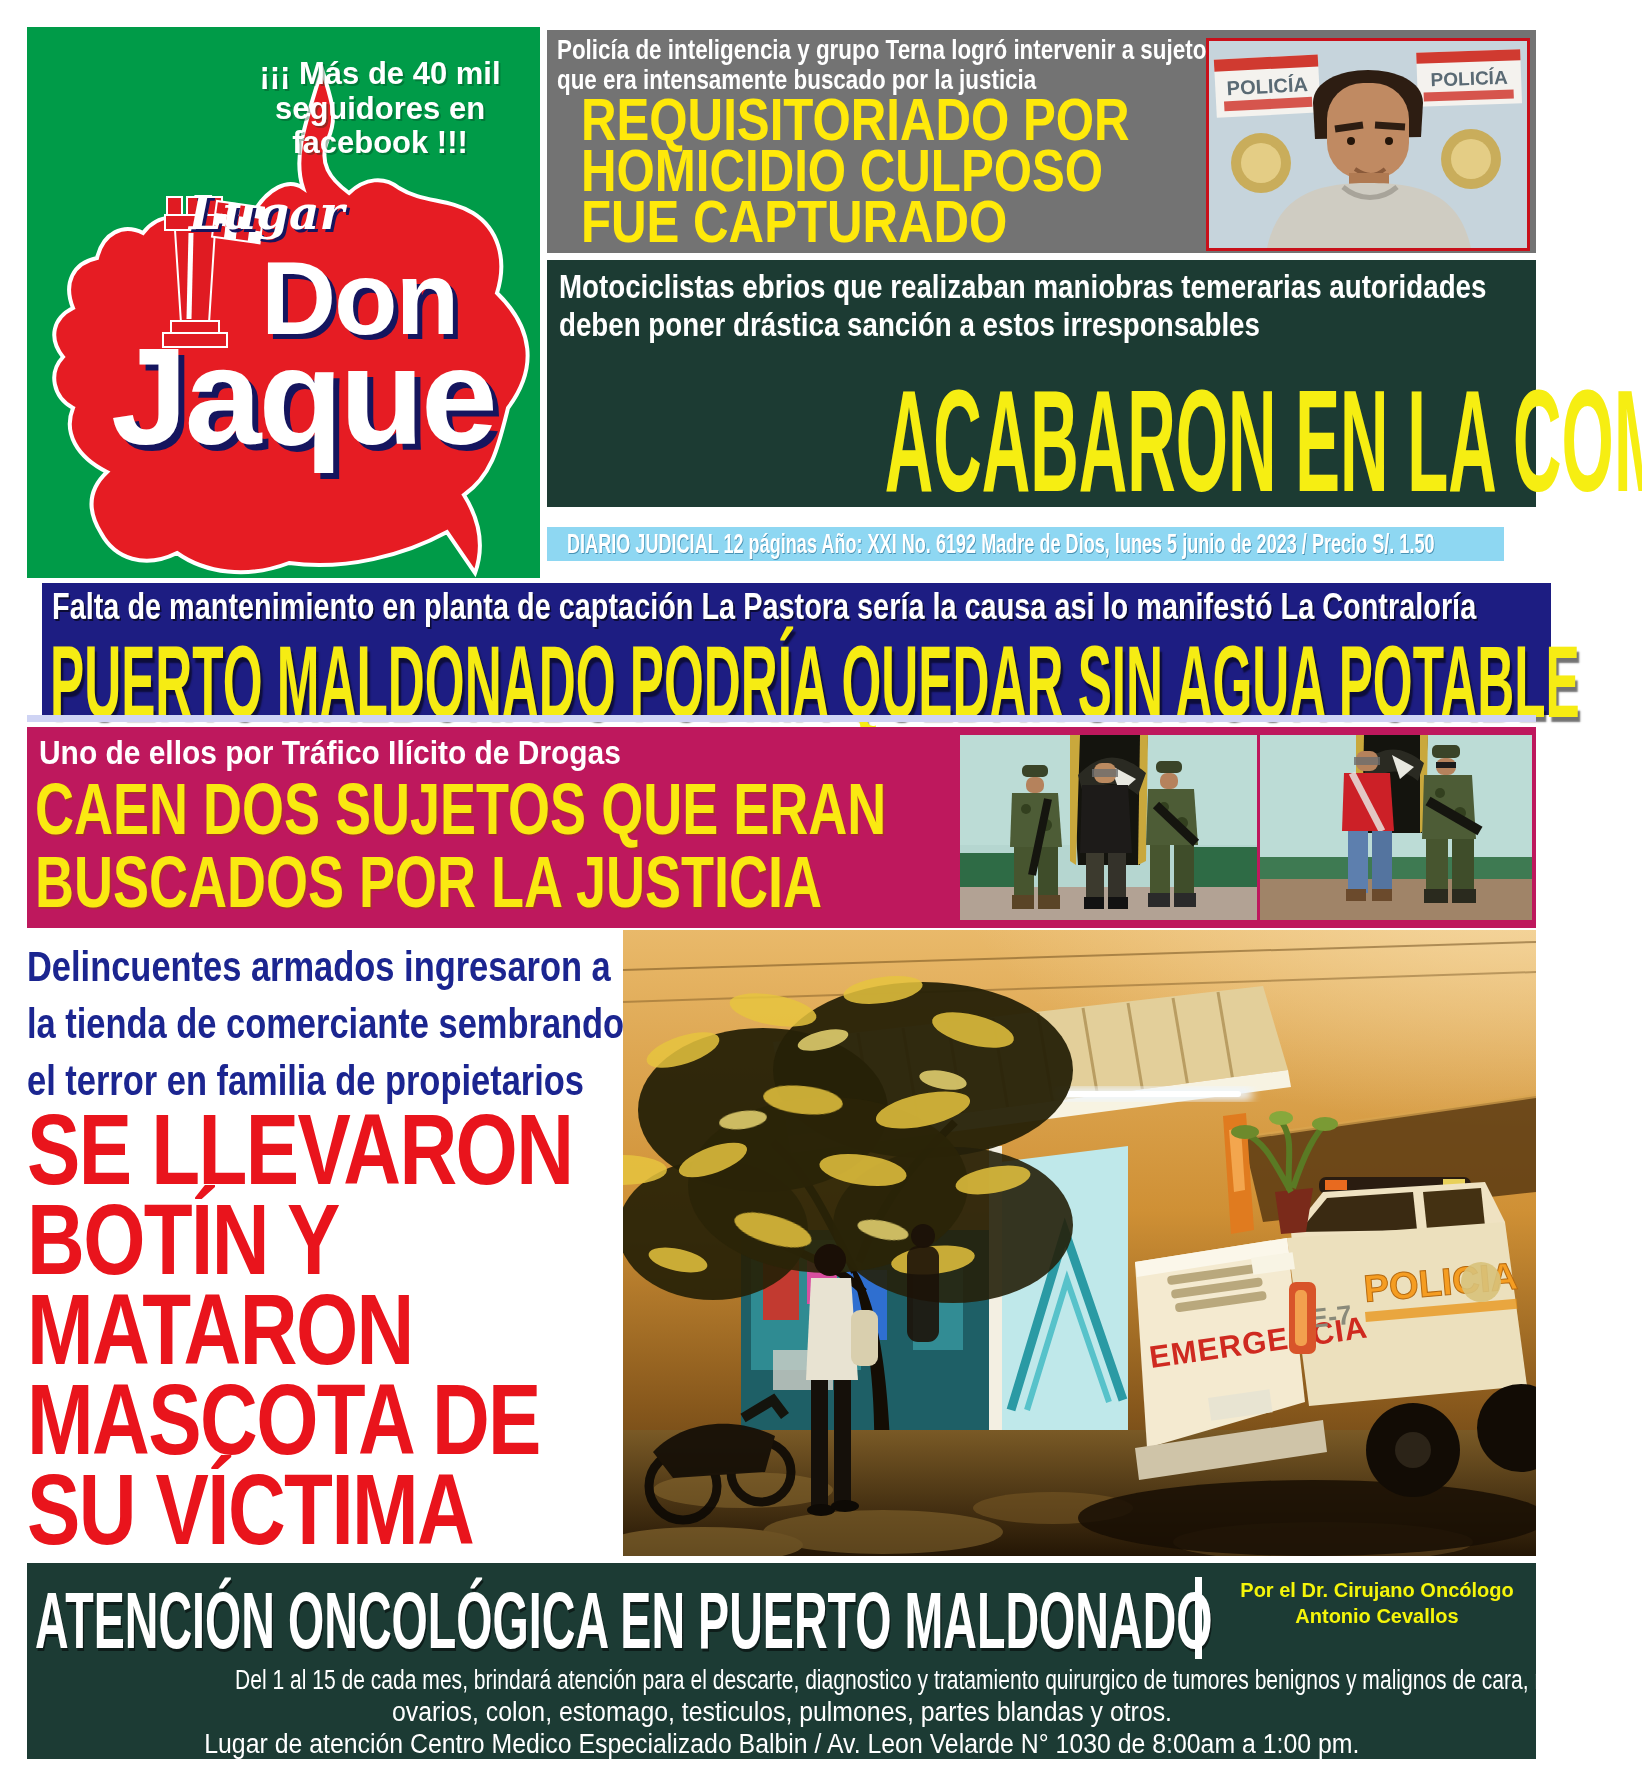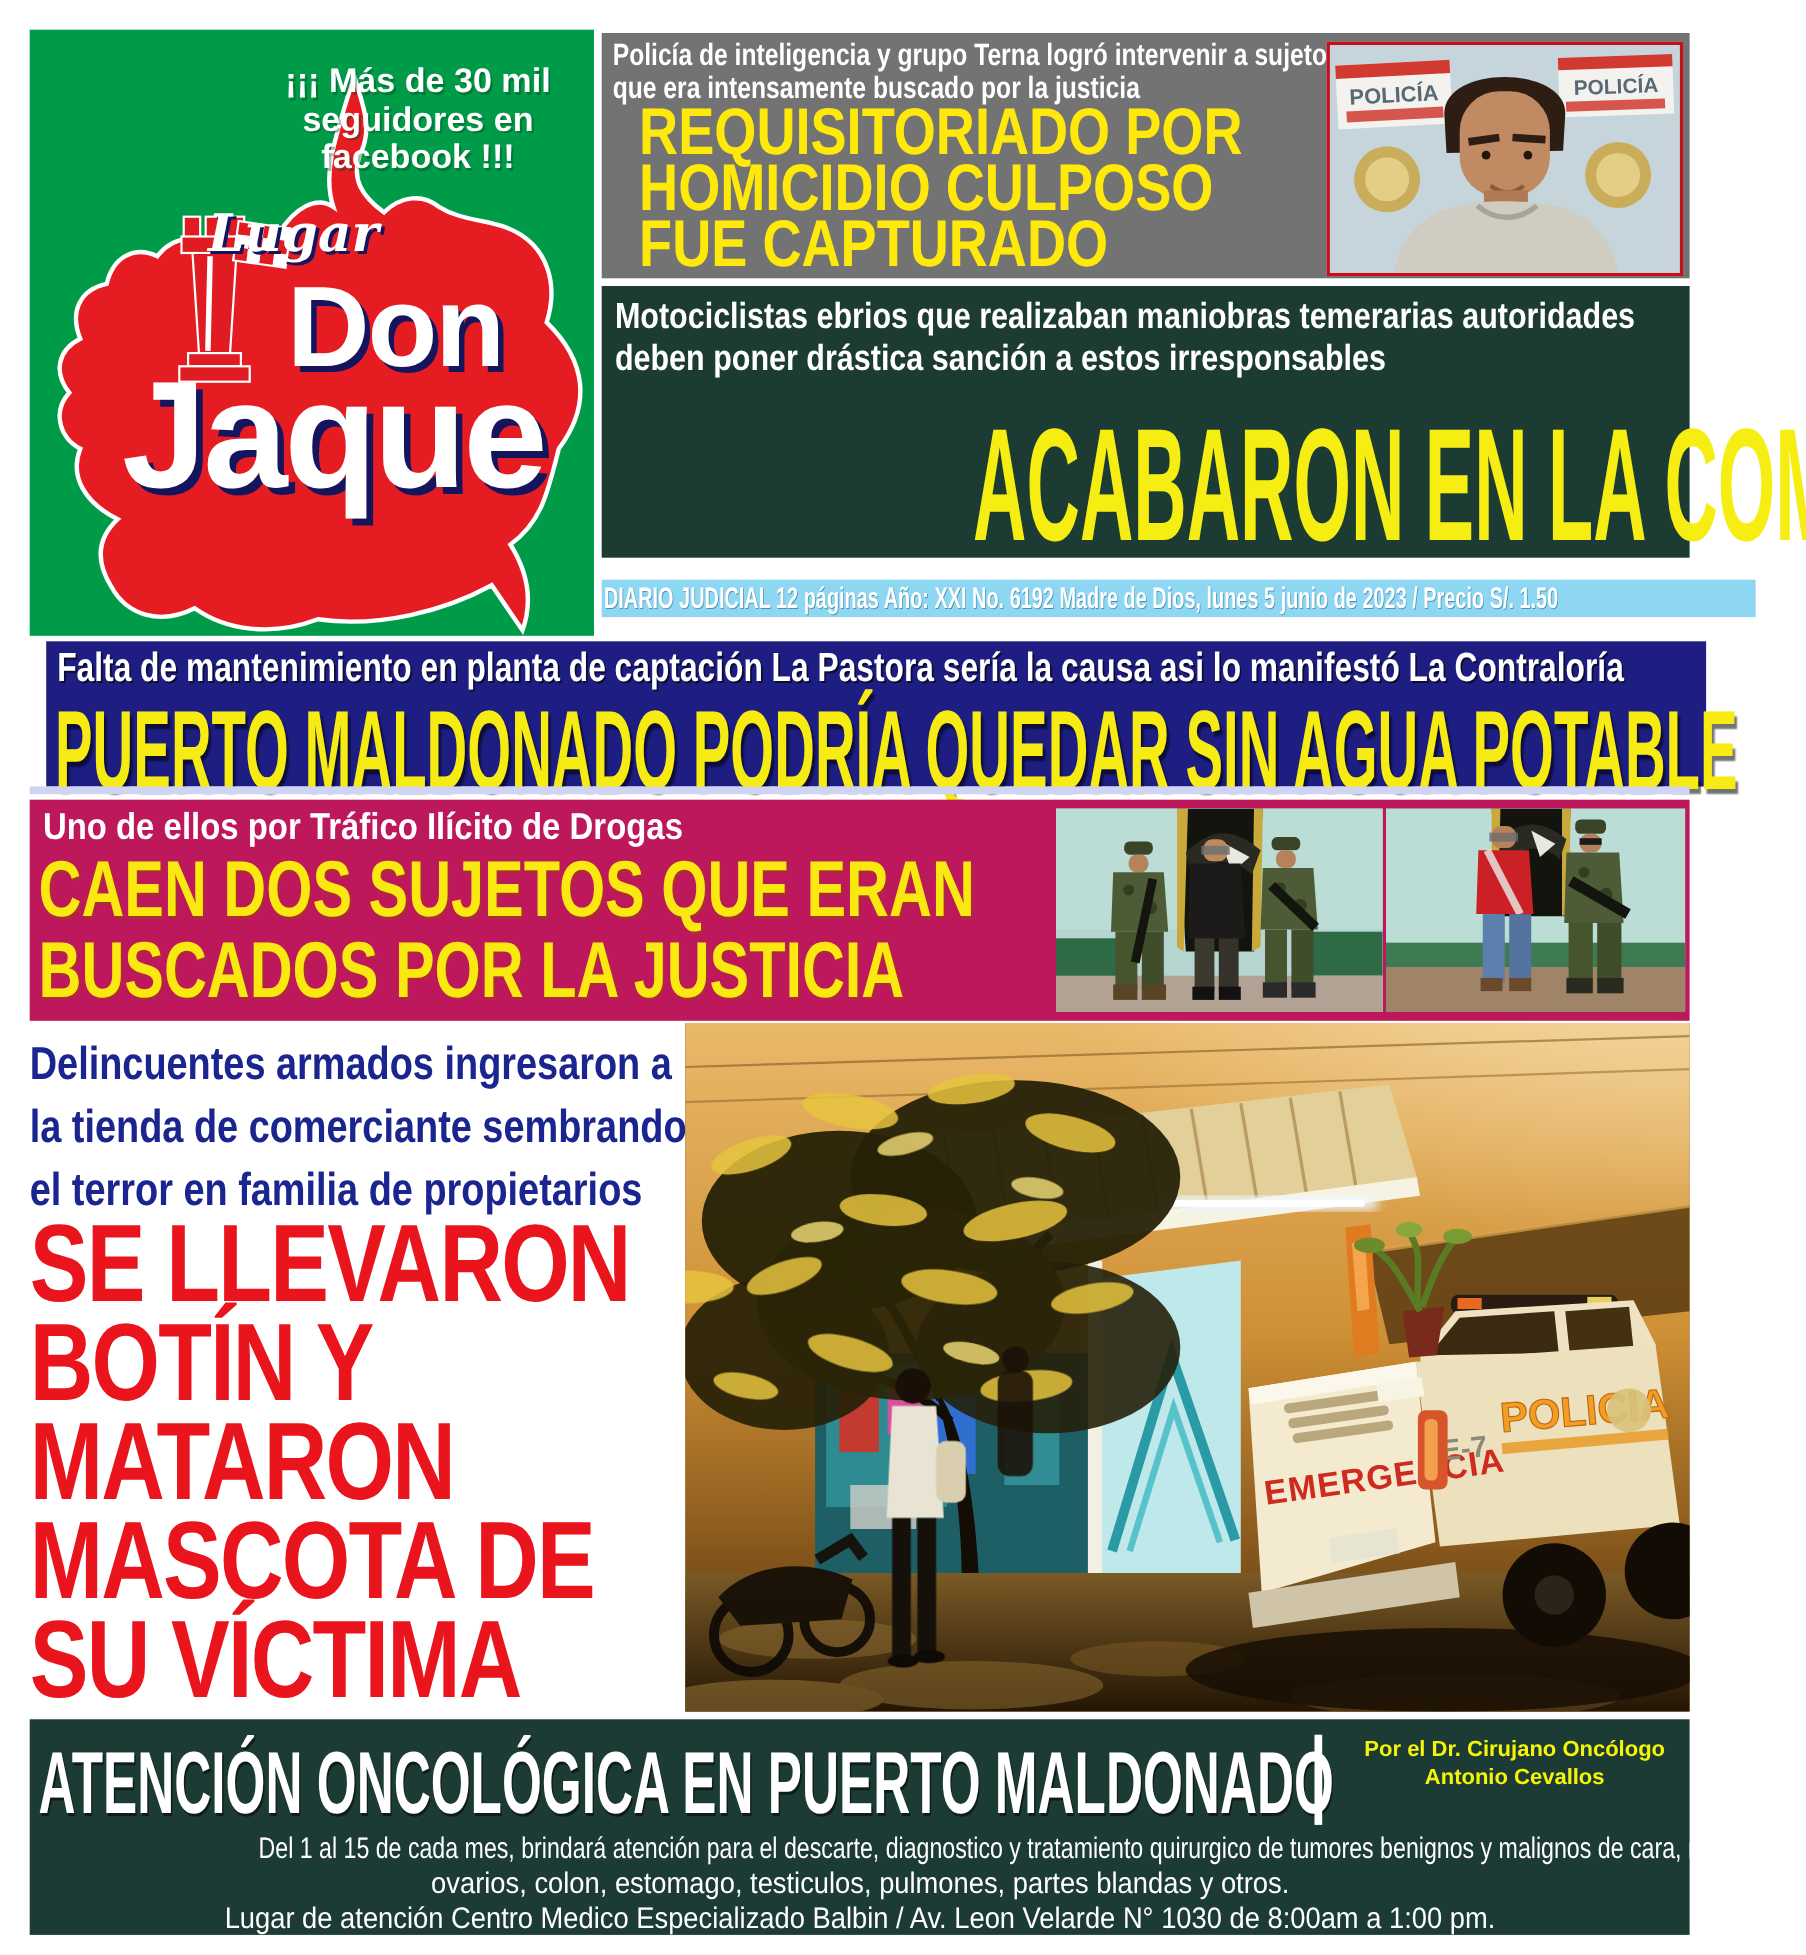--- a/index.html
+++ b/index.html
@@ -27,22 +27,22 @@
   #capturado-photo{right:6px;top:8px;width:318px;height:207px;border:3px solid #c8101a;background:#cfd9de;}
 
   
   #comisaria{left:547px;top:260px;width:989px;height:247px;background:#1c3b33;}
   #comisaria .kicker{left:12px;top:8px;color:#ffffff;font-weight:bold;font-size:33px;line-height:1.16;}
   #comisaria .hl{left:0;bottom:4px;width:100%;text-align:center;color:#f6ee12;font-weight:bold;
                  font-size:112px;line-height:.85;}
   #comisaria .hl .cond-c{transform:scale(.60,1.30);transform-origin:50% 100%;}
 
   
-  #folio{left:547px;top:527px;width:1049px;height:34px;background:#8ed7f2;color:#ffffff;
-         font-weight:bold;font-size:27px;line-height:34px;padding-left:2px;box-sizing:border-box;
+  #folio{left:547px;top:527px;width:957px;height:34px;background:#8ed7f2;color:#ffffff;
+         font-weight:bold;font-size:27px;line-height:34px;padding-left:20px;box-sizing:border-box;
          text-shadow:1px 1px 0 #4a93b5;}
   #folio .cond{transform:scaleX(.67);}
 
   
   #agua{left:42px;top:583px;width:1509px;height:132px;background:#1d1d82;}
   #agua-line{left:27px;top:715px;width:1509px;height:7px;background:#cfd4f4;}
   #agua .kicker{left:10px;top:3px;color:#ffffff;font-weight:bold;font-size:37px;
                 text-shadow:2px 2px 0 rgba(0,0,0,.6);}
   #agua .kicker .cond{transform:scaleX(.78);}
   #agua .hl{left:8px;top:40px;color:#f6ec13;font-weight:bold;font-size:84px;
@@ -97,21 +97,21 @@
            C471,421 465,448 437,468 C452,492 458,518 448,546 L420,505
            C378,528 318,544 262,536 C220,552 178,546 150,526
            C118,542 88,532 74,506 C58,480 64,460 80,445
            C50,430 36,406 46,381 C26,370 21,346 36,330
            C21,311 26,291 46,281 C36,256 46,236 70,231
            C76,206 96,196 116,206 C131,186 156,186 171,201
            C186,176 206,171 226,186 C241,161 261,151 276,161
            C266,131 277,100 295,42 Z" fill="#e61c23" stroke="#ffffff" stroke-width="4"></path>
     </svg>
     <div class="abs" id="followers">
-      <div>¡¡¡ Más de 30 mil</div>
+      <div>¡¡¡ Más de 40 mil</div>
       <div>seguidores en</div>
       <div>facebook !!!</div>
     </div>
     <svg class="abs" style="left:118px;top:146px;" width="120" height="200" viewBox="0 0 120 200">
       <g stroke="#ffffff" stroke-width="2">
         <rect x="22" y="24" width="15" height="20" fill="#e01b22"></rect>
         <rect x="42" y="24" width="15" height="20" fill="#e01b22"></rect>
         <rect x="62" y="24" width="15" height="20" fill="#e01b22"></rect>
         <rect x="20" y="42" width="60" height="15" fill="#e01b22"></rect>
         <polygon points="30,57 70,57 64,150 36,150" fill="#e01b22"></polygon>

